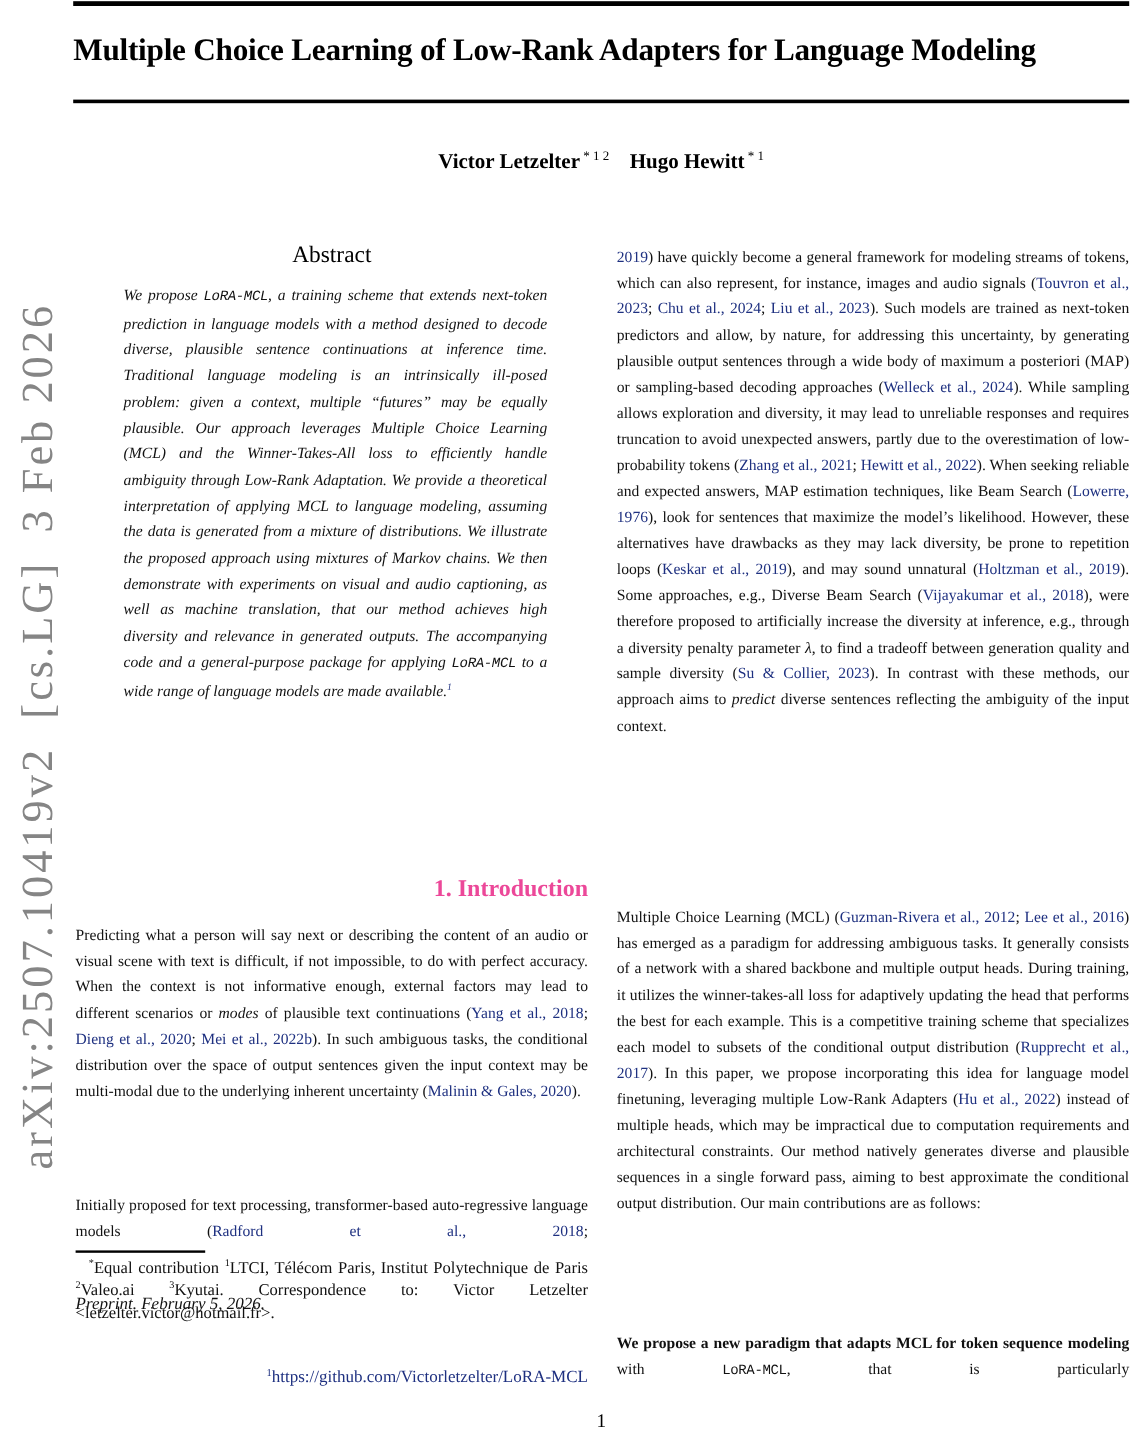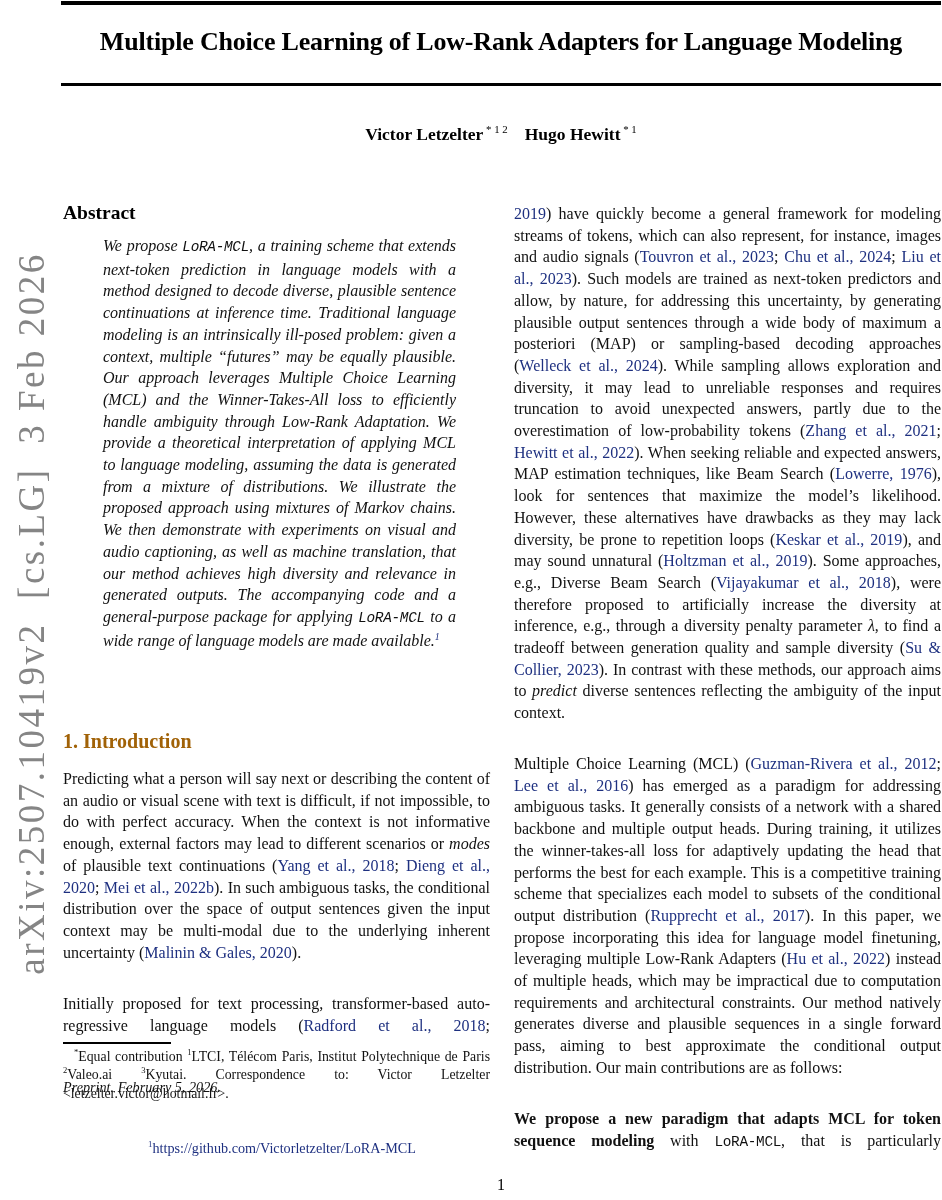--- a/index.html
+++ b/index.html
@@ -15,45 +15,45 @@
     background:#ffffff;
     overflow:hidden;
     font-family:"Liberation Serif","DejaVu Serif",serif;
     color:var(--text);
   }
   .rule{position:absolute;background:#000;}
   .rule-top{left:61px;top:1px;width:880px;height:4px;}
   .rule-mid{left:61px;top:83px;width:880px;height:3px;}
   .title{
     position:absolute;left:61px;top:27px;width:880px;
-    text-align:center;font-size:26px;font-weight:700;color:#000;
+    font-size:26px;font-weight:700;color:#000;
     letter-spacing:-0.2px;
   }
   .authors{
     position:absolute;left:61px;top:123px;width:880px;
     text-align:center;font-size:17.5px;line-height:23px;color:#000;
   }
   .author-line .sg-s + .sg-b{margin-left:17px;}
   
-  .block{position:absolute;font-size:16px;line-height:21.7px;text-align:justify;}
+  .block{position:absolute;font-size:13px;line-height:21.7px;text-align:justify;}
   .abstract-heading{
     position:absolute;left:63px;top:202px;width:427px;
-    font-size:19.5px;font-weight:700;color:#000;
+    text-align:center;font-size:19.5px;font-weight:400;color:#000;
   }
   .abstract-body{left:103px;top:235px;width:353px;font-style:italic;}
   .section-heading{
     position:absolute;left:63px;top:730px;width:427px;
-    font-size:20px;font-weight:700;color:#a16207;text-align:left;
+    font-size:20px;font-weight:700;color:#ec4899;text-align:right;
   }
   .intro-p1{left:63px;top:768px;width:427px;}
   .intro-p2{left:63px;top:993px;width:427px;text-align-last:justify;}
   .footnote-rule{left:63px;top:1042px;width:108px;height:2px;}
   .footnote{left:63px;top:1048px;width:427px;font-size:13.8px;line-height:18.3px;text-indent:11px;}
   .preprint{left:63px;top:1078px;width:427px;font-size:14.2px;line-height:18.3px;font-style:italic;text-align:left;}
-  .fn-url{left:63px;top:1139px;width:427px;font-size:14.2px;line-height:18.3px;text-indent:11px;text-align:center;}
+  .fn-url{left:63px;top:1139px;width:427px;font-size:14.2px;line-height:18.3px;text-indent:11px;text-align:right;}
   .rp1{left:514px;top:203px;width:427px;}
   .rp2{left:514px;top:753px;width:427px;}
   .rp3{left:514px;top:1108px;width:427px;text-align-last:justify;}
   .page-number{
     position:absolute;left:61px;top:1176px;width:880px;
     text-align:center;font-size:16px;color:#000;
   }
   
   .watermark-line{
     position:absolute;left:10px;top:992px;width:757px;

